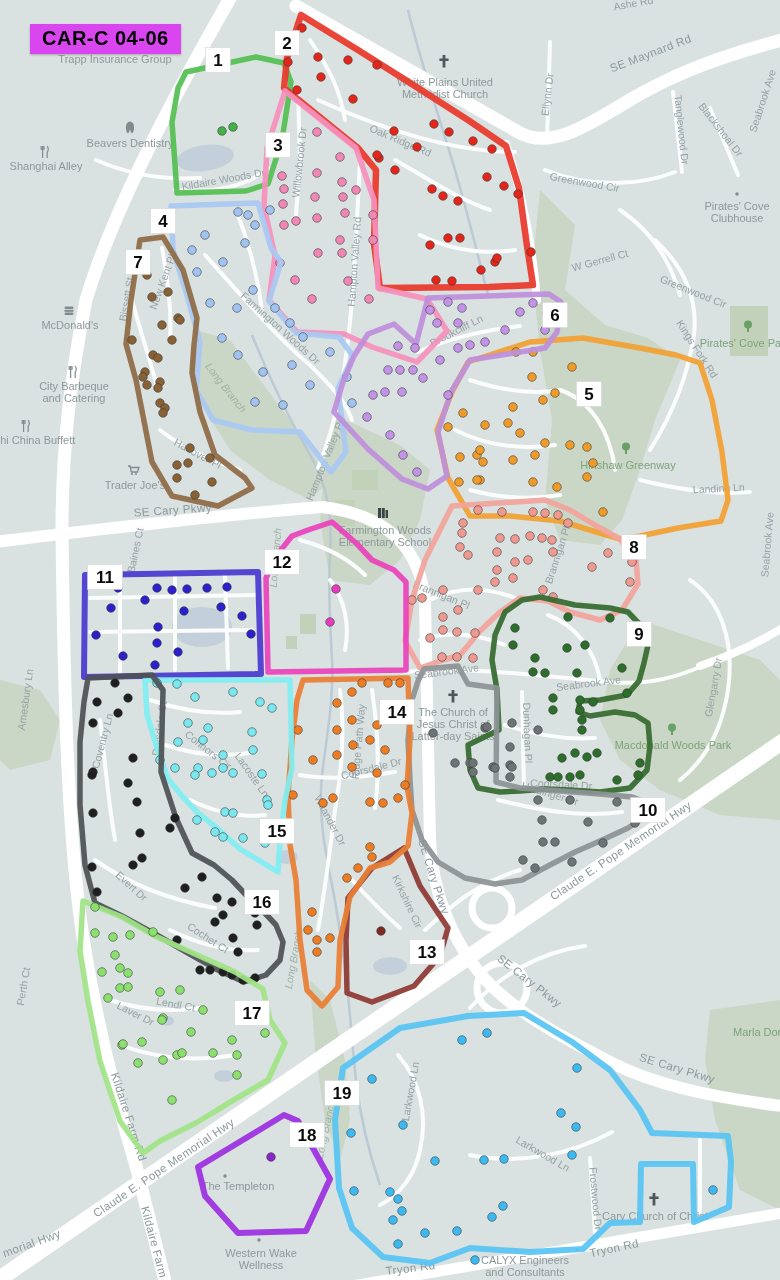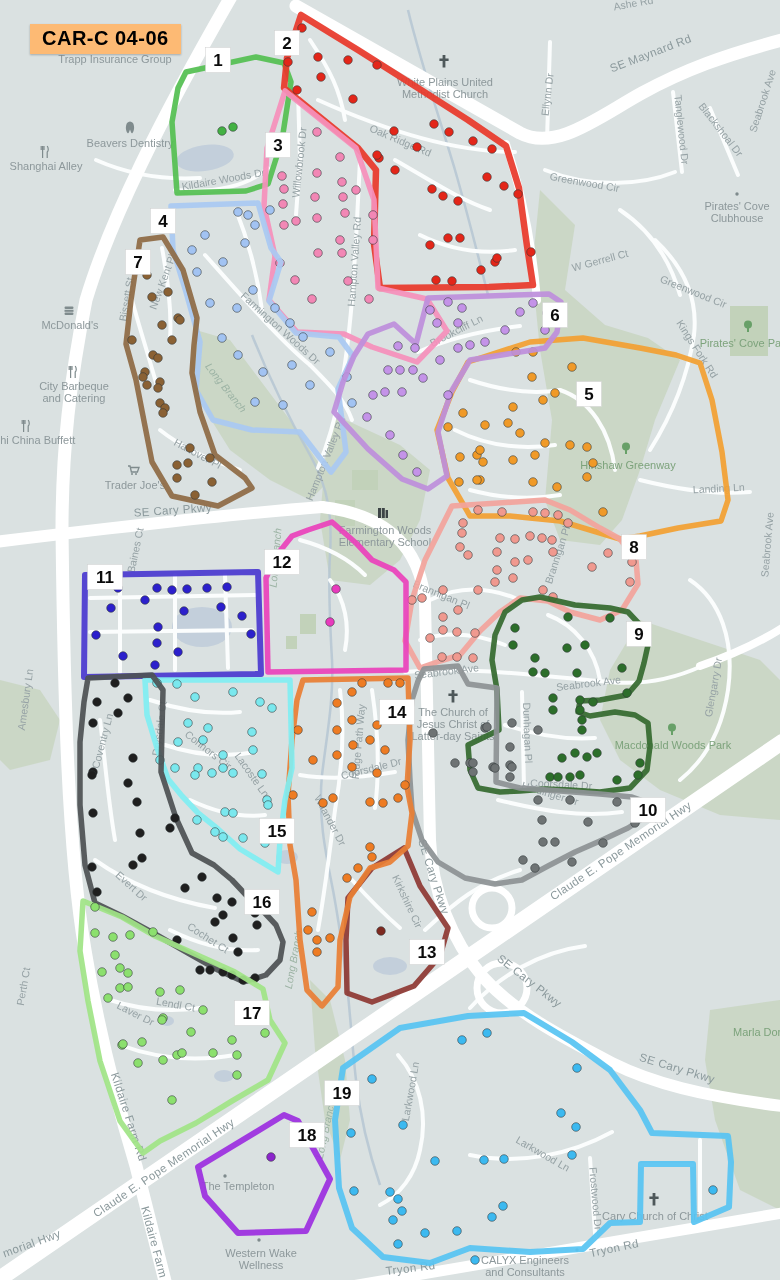--- a/index.html
+++ b/index.html
@@ -1,19 +1,19 @@
 <!DOCTYPE html>
 <html><head>
 <meta charset="utf-8">
 <style>
   html,body{margin:0;padding:0;background:#b0b8b8;}
   .frame{position:relative;width:780px;height:1280px;overflow:hidden;background:#dae1e1;
          font-family:"Liberation Sans",sans-serif;}
   svg{display:block}
-  .map-title{position:absolute;left:30px;top:24px;background:#fdba74;padding:3px 12px 4px 12px;
+  .map-title{position:absolute;left:30px;top:24px;background:#d946ef;padding:3px 12px 4px 12px;
              font-size:20px;font-weight:bold;color:#000;letter-spacing:.5px;
              box-shadow:0 1px 2px rgba(0,0,0,.25);}
   text{font-family:"Liberation Sans",sans-serif;}
   .st-label{fill:#96a2a5;font-size:10.5px;}
   .st-hwy{fill:#8b999c;font-size:11.5px;letter-spacing:.4px;}
   .st-stream{fill:#9cb3a4;font-size:10.5px;font-style:italic;}
   .poi-label{fill:#8d989b;font-size:11px;}
   .poi-park{fill:#7da37c;font-size:11px;}
   .zone-num{font-size:17px;font-weight:bold;fill:#0b0b0b;}
 </style>

